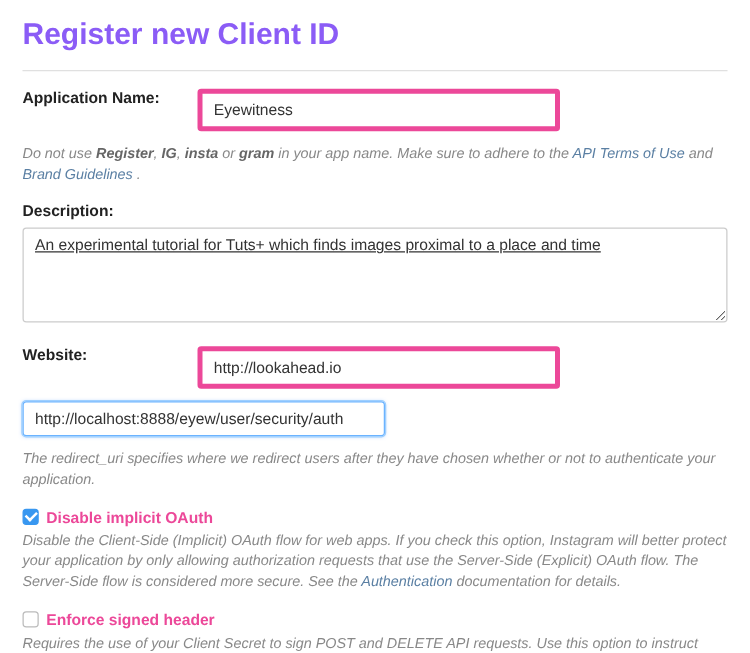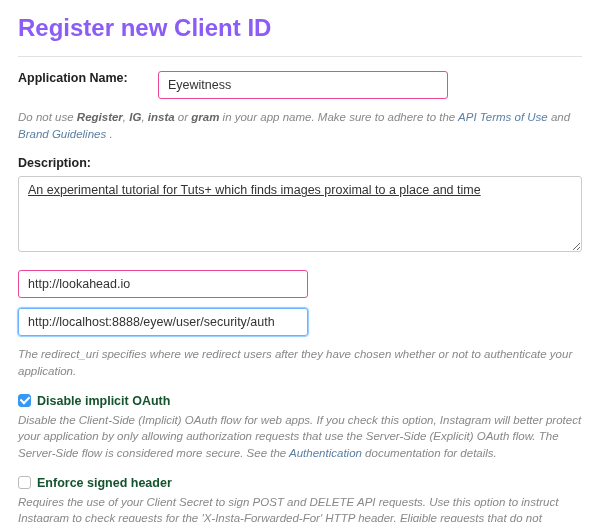--- a/index.html
+++ b/index.html
@@ -31,21 +31,21 @@
     width: 140px;
     font-size: 12.5px;
     font-weight: 700;
     color: #222;
     flex-shrink: 0;
   }
   .row input[type=text] {
     width: 290px;
     padding: 6px 9px;
     font-size: 12.5px;
-    border: 1px solid #ec4899;
+    border: 4px solid #ec4899;
     border-radius: 3px;
     background: #fff;
     color: #333;
   }
   .row input.focused {
     border: 1px solid #6bb3ff;
     outline: 1px solid #9ecfff;
     box-shadow: 0 0 3px rgba(100,170,255,0.5);
   }
   .hint {
@@ -103,21 +103,21 @@
     border-width: 0 2px 2px 0;
     transform: rotate(45deg) translate(-1px,-1px);
   }
   .cbwrap.unchecked {
     background: #fff;
     border: 1px solid #bbb;
   }
   .check-row .label {
     font-size: 12.5px;
     font-weight: 700;
-    color: #14532d;
+    color: #ec4899;
   }
 </style>
 </head>
 <body>
 
 
 
 <h1>Register new Client ID</h1>
 <hr>
 
@@ -129,20 +129,21 @@
 <div class="hint">
   <span>Do not use </span><b>Register</b><span>, </span><b>IG</b><span>, </span><b>insta</b><span> or </span><b>gram</b><span> in your app name. Make sure to adhere to the </span><a href="#">API Terms of Use</a><span> and </span><a href="#">Brand Guidelines</a><span> .</span>
 </div>
 
 
 <div class="section-label">Description:</div>
 <textarea style="">An experimental tutorial for Tuts+ which finds images proximal to a place and time</textarea>
 
 
 <div class="row">
+  <div class="label">Website:</div>
   <input type="text" value="http://lookahead.io" style="">
 </div>
 
 
 <div class="row">
   <input type="text" class="focused" value="http://localhost:8888/eyew/user/security/auth" style="">
 </div>
 <div class="hint">The redirect_uri specifies where we redirect users after they have chosen whether or not to authenticate your application.</div>
 
 

